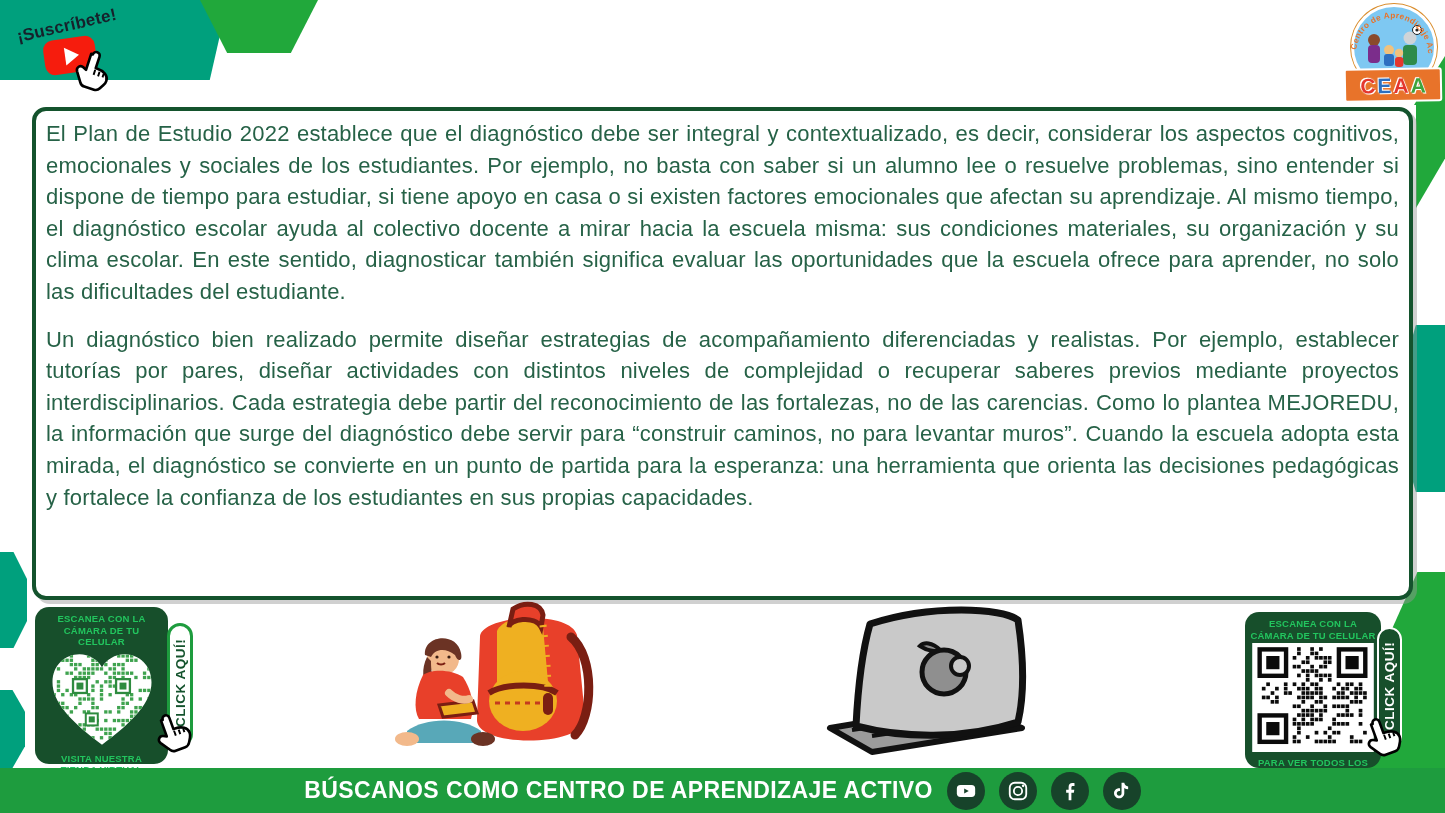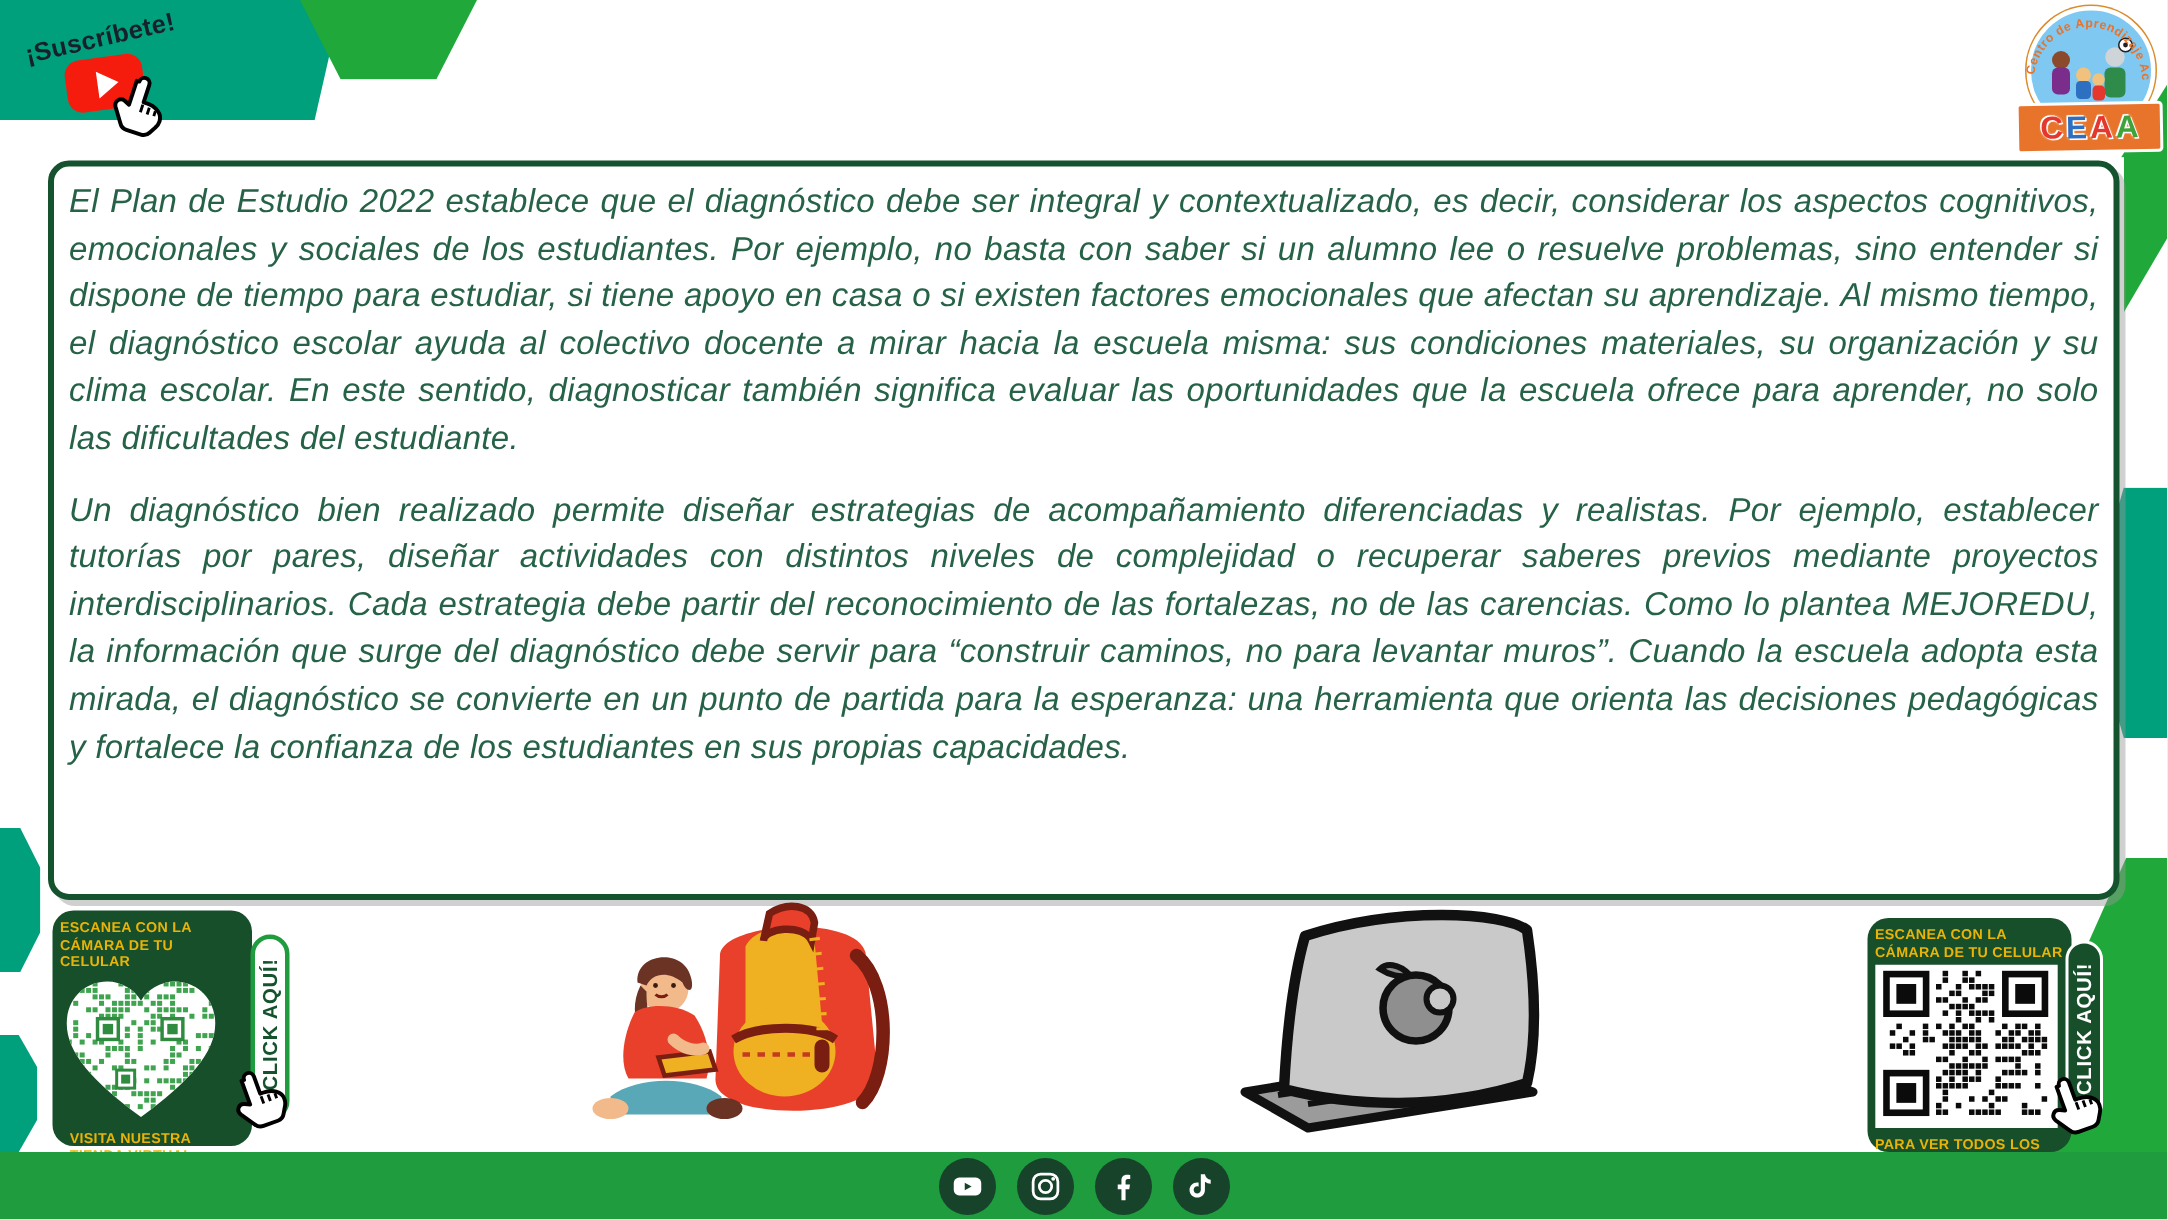--- a/index.html
+++ b/index.html
@@ -33,30 +33,30 @@
   .ceaa-circle{position:absolute;left:13px;top:2px;width:80px;height:80px;border-radius:50%;background:#7EC8F2;border:3px solid #ffffff;box-shadow:0 0 0 1px #d98c2b;}
   .ceaa-ribbon{position:absolute;left:6px;top:66px;width:94px;height:30px;background:#E8732A;border:2px solid #ffffff;border-radius:3px;transform:rotate(-1deg);display:flex;align-items:center;justify-content:center;gap:2px;}
   .ceaa-ribbon span{font-weight:bold;font-size:21px;line-height:1;text-shadow:0 0 2px #ffffff,1px 1px 0 #ffffff,-1px -1px 0 #ffffff;}
   .ceaa-l0{color:#E4372E;} .ceaa-l1{color:#2D6FC0;} .ceaa-l2{color:#E4372E;} .ceaa-l3{color:#3FA33C;}
 
   
   .panel{
     left:32px;top:107px;width:1381px;height:493px;background:#ffffff;
     border:4px solid #14532D;border-radius:14px;box-sizing:border-box;
     box-shadow:4px 4px 0 rgba(150,150,150,.45);
-    padding:7px 10px;overflow:hidden;font-style:italic;
+    padding:7px 10px;overflow:hidden;
   }
   .panel p{
     margin:0;color:#266247;font-size:22px;line-height:31.6px;
     text-align:justify;letter-spacing:.2px;
   }
   .panel p + p{margin-top:16px;}
 
   
-  .qr-card{background:#174F2B;border-radius:14px;box-sizing:border-box;color:#eab308;text-align:left;font-weight:bold;}
+  .qr-card{background:#174F2B;border-radius:14px;box-sizing:border-box;color:#22c55e;text-align:center;font-weight:bold;}
   .qr-card .cap{font-size:9.5px;line-height:11.5px;letter-spacing:.2px;}
   .qr-left{left:35px;top:607px;width:133px;height:157px;padding:6px 5px;}
   .qr-right{left:1245px;top:612px;width:136px;height:156px;padding:6px 5px;}
   .click-pill{
     display:flex;align-items:center;justify-content:center;
     writing-mode:vertical-rl;transform:rotate(180deg);
     border-radius:14px;font-weight:bold;font-size:13.5px;letter-spacing:.5px;
   }
   .pill-left{left:167px;top:623px;width:26px;height:124px;background:#ffffff;border:3px solid #1E9C3E;color:#14532D;box-sizing:border-box;}
   .pill-right{left:1377px;top:627px;width:25px;height:122px;background:#174F2B;color:#ffffff;border:2px solid #ffffff;box-sizing:border-box;}
@@ -568,20 +568,21 @@
       </svg>
     <div class="cap">PARA VER TODOS LOS VIDEOS DE LA SESIÓN</div>
   </div>
   <div class="abs click-pill pill-right">¡CLICK AQUÍ!</div>
   <svg class="hand" style="left:1362px;top:716px;transform:rotate(-20deg);" viewBox="0 0 24 24">
     <path d="M9 3c0-1.1.9-2 2-2s2 .9 2 2v7h1c4 0 7 2 7 5 0 1-.3 2-.8 2.8l-1.4 2.4c-.6 1.1-1.8 1.8-3 1.8H10c-1.2 0-2.3-.6-2.9-1.6L3.4 15c-1.3-2 .6-4.3 2.7-3.3l1.9.9V3z" fill="#fff" stroke="#000" stroke-width="1.5" stroke-linejoin="round"></path>
     <path d="M13 11v3M15.7 11.3V14M18.3 11.8v2" stroke="#000" stroke-width="1.1" fill="none"></path>
   </svg>
 
   <div class="abs footer">
+    <span class="ft-text">BÚSCANOS COMO CENTRO DE APRENDIZAJE ACTIVO</span>
     <div class="soc">
       <svg viewBox="0 0 24 24">
           <rect x="2" y="5.5" width="20" height="13" rx="4" fill="#fff"></rect>
           <path d="M10 9.2v5.6l5-2.8z" fill="#17432A"></path>
         </svg>
     </div>
     <div class="soc">
       <svg viewBox="0 0 24 24" fill="none" stroke="#fff" stroke-width="2">
           <rect x="3" y="3" width="18" height="18" rx="5.5"></rect>
           <circle cx="12" cy="12" r="4.5"></circle>

